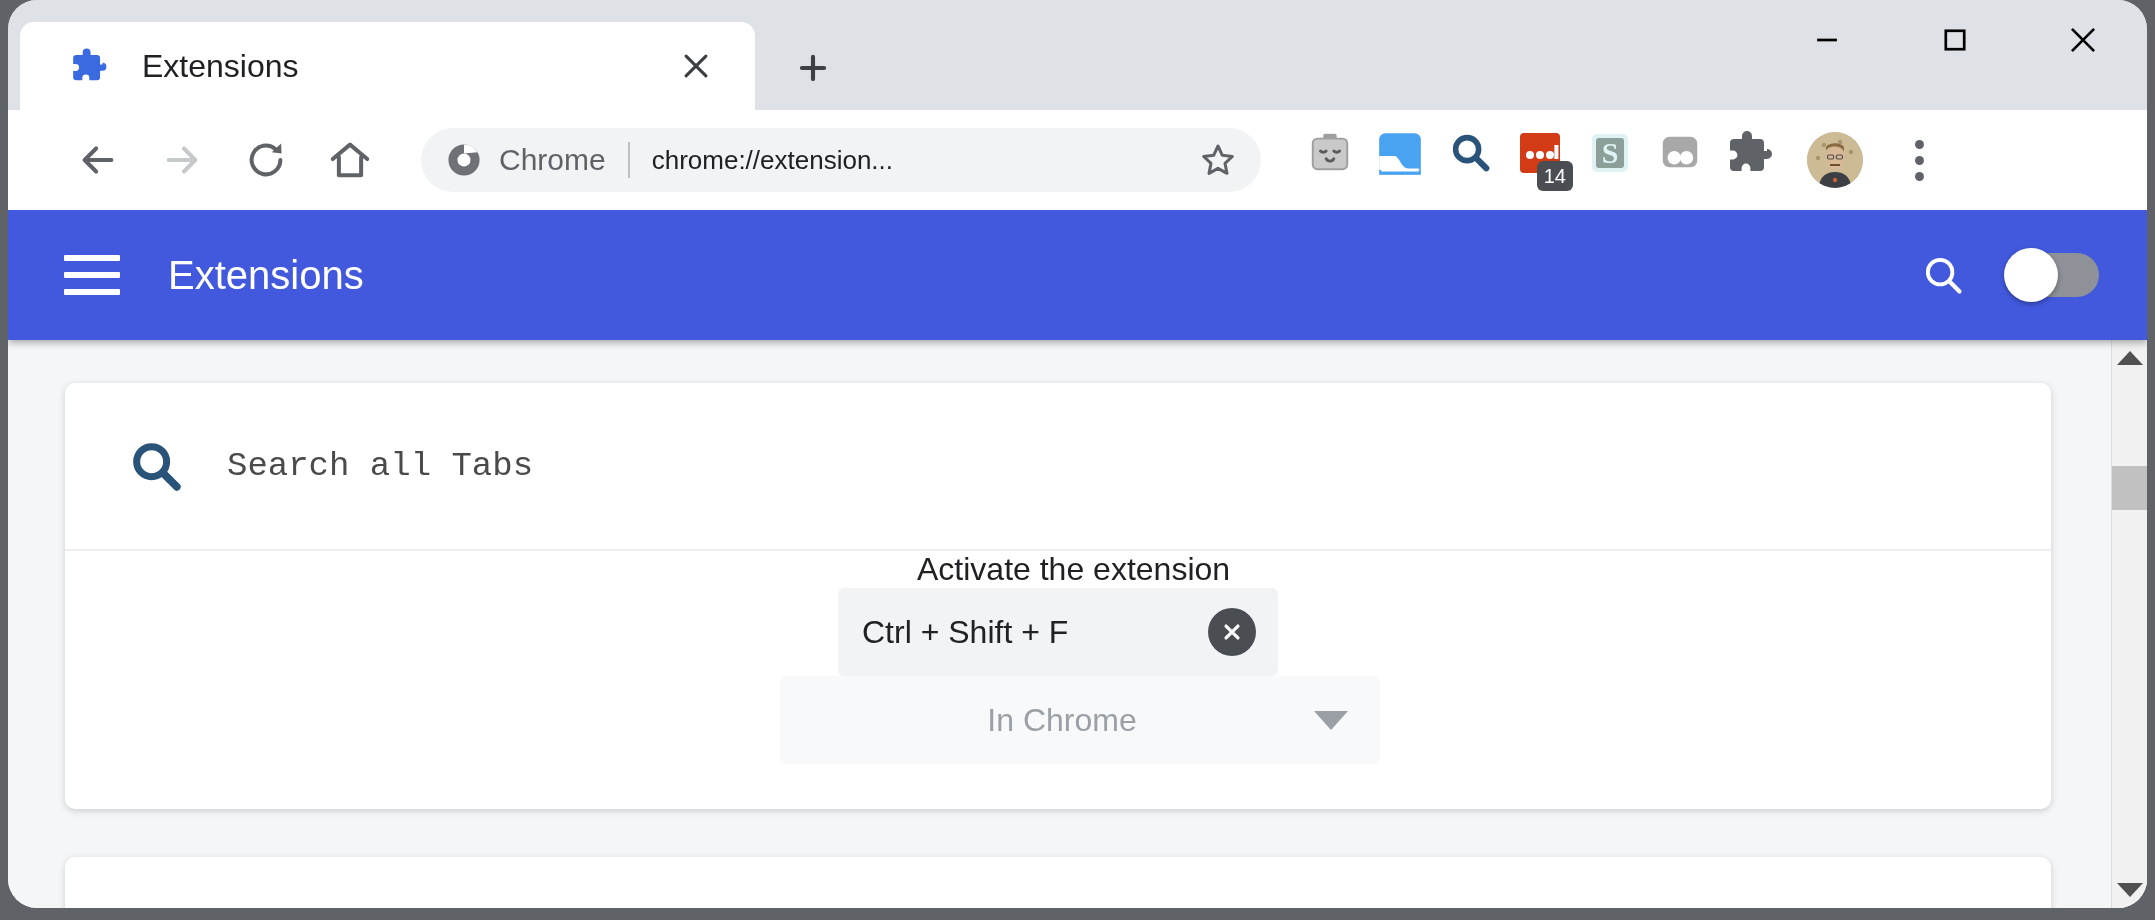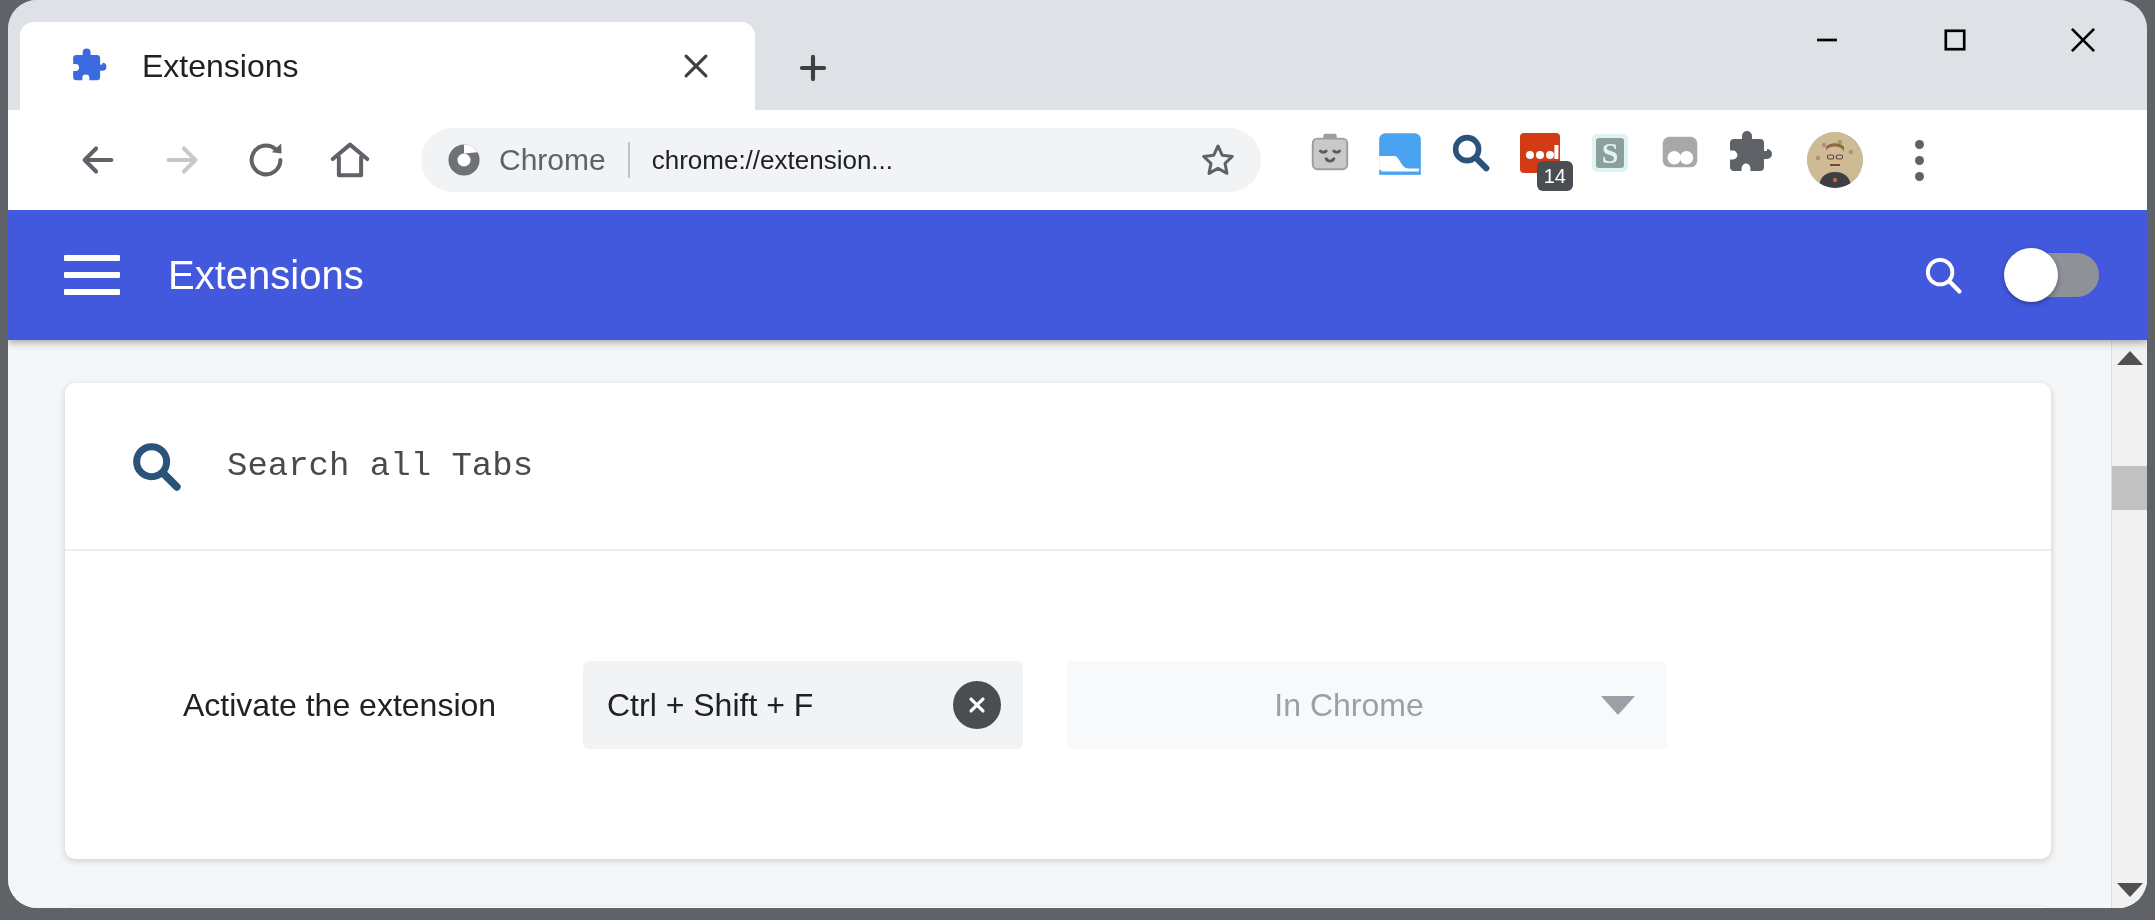--- a/index.html
+++ b/index.html
@@ -340,23 +340,24 @@
 
   #card-title {
     margin-left: 42px;
     font-size: 34px;
     color: #4a4a4a;
     white-space: nowrap;
     font-family: Liberation Mono, monospace;
   }
 
   #shortcut-row {
-    height: 308px;
-    display: flex;
-    align-items: center;
+    height: 258px;
+    display: flex;
+    align-items: center;
+    flex-direction: column;
   }
 
   #shortcut-name {
     margin-left: 118px;
     width: 400px;
     font-size: 32px;
     color: #202124;
     white-space: nowrap;
     flex: none;
   }

